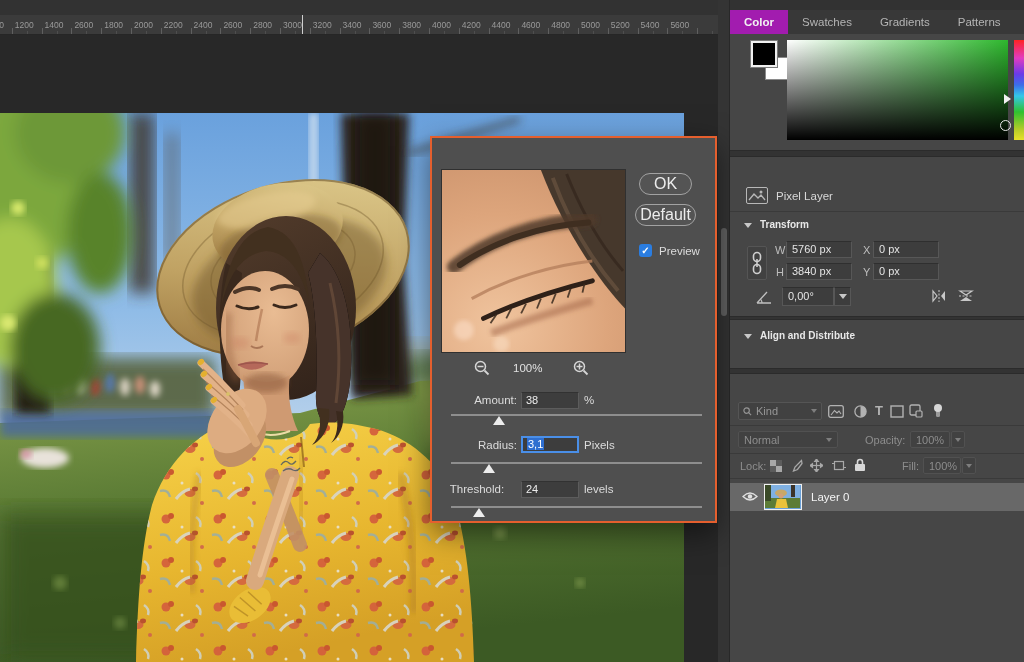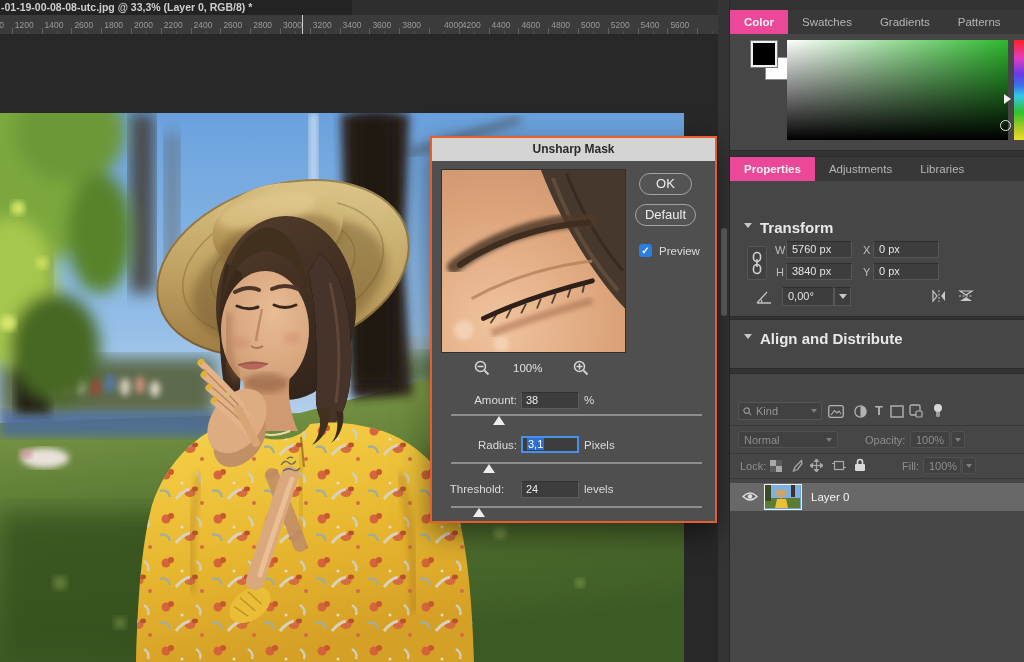--- a/index.html
+++ b/index.html
@@ -24,39 +24,39 @@
   .photo { position:absolute; left:0; top:78px; width:684px; height:549px; }
 
   
   .divider { position:absolute; left:718px; top:0; width:12px; height:662px; background:#343434; border-right:1px solid #282828; }
   .scroll-thumb { position:absolute; left:3px; top:228px; width:6px; height:88px; background:#626262; border-radius:3px; }
 
   
   .panels { position:absolute; left:730px; top:0; width:294px; height:662px; background:#464646; }
   .tabbar { position:absolute; left:0; width:294px; height:24px; background:#383838; display:flex; align-items:stretch; }
   .tab { padding:0 14px; font-size:11.5px; color:#b5b5b5; line-height:24px; cursor:default; }
-  .tab.active { background:#ec4899; color:#f2f2f2; font-weight:bold; }
+  .tab.active { background:#a21caf; color:#f2f2f2; font-weight:bold; }
   .panel-sep { position:absolute; left:0; width:294px; height:7px; background:#333333; border-top:1px solid #2b2b2b; border-bottom:1px solid #2b2b2b; }
 
   
   .color-top { position:absolute; left:0; top:0; width:294px; height:10px; background:#323232; }
   .swatch-fg { position:absolute; left:21px; top:41px; width:26px; height:26px; background:#000; border:2px solid #f0f0f0; outline:1px solid #7a7a7a; }
   .swatch-bg { position:absolute; left:35px; top:57px; width:23px; height:23px; background:#fff; border:1px solid #8a8a8a; }
   .color-field { position:absolute; left:57px; top:40px; width:221px; height:100px; }
   .color-cursor { position:absolute; left:213px; top:80px; width:11px; height:11px; border:1.5px solid #e8e8e8; border-radius:50%; }
   .hue-bar { position:absolute; left:284px; top:40px; width:10px; height:100px;
     background:linear-gradient(to bottom,#ff2323 0%,#e23cc0 18%,#6a3ae8 34%,#3b6ee8 45%,#34c8e8 56%,#2fc02f 72%,#b8cc28 90%,#e8e02a 100%); }
   .hue-pointer { position:absolute; left:274px; top:94px; width:0; height:0;
     border-top:5px solid transparent; border-bottom:5px solid transparent; border-left:7px solid #f2f2f2; }
 
   
   .row-pixel-layer { position:absolute; left:0; top:181px; width:294px; height:31px; border-bottom:1px solid #3a3a3a; }
   .pixel-layer-icon { position:absolute; left:16px; top:6px; width:22px; height:17px; border:1px solid #b8b8b8; border-radius:2px; }
   .pixel-layer-label { position:absolute; left:46px; top:9px; font-size:11.5px; color:#d8d8d8; }
-  .section-header { position:absolute; font-size:15px; font-weight:bold; color:#e8e8e8; }
+  .section-header { position:absolute; font-size:10px; font-weight:bold; color:#e8e8e8; }
   .chev { display:inline-block; width:0; height:0; border-left:4px solid transparent; border-right:4px solid transparent; border-top:5px solid #c8c8c8; vertical-align:middle; }
   .tfield { position:absolute; height:17px; background:#3d3d3d; border:1px solid #575757; border-top-color:#2f2f2f;
             font-size:11px; color:#e4e4e4; line-height:15px; padding-left:5px; }
   .tlabel { position:absolute; font-size:11px; color:#bdbdbd; }
   .link-box { position:absolute; left:17px; top:246px; width:20px; height:34px; background:#414141; border:1px solid #555; border-radius:2px; display:flex; align-items:center; justify-content:center; }
   .angle-chev-btn { position:absolute; width:17px; height:19px; background:#3d3d3d; border:1px solid #575757; border-top-color:#2f2f2f; display:flex; align-items:center; justify-content:center; }
 
   
   .lrow { position:absolute; left:0; width:294px; border-bottom:1px solid #3a3a3a; }
   .kind-select { position:absolute; left:8px; top:4px; width:84px; height:18px; background:#414141; border:1px solid #555; border-radius:2px;
@@ -69,44 +69,39 @@
   .layer-name { font-size:11.5px; color:#f4f4f4; margin-left:9px; }
   .ficon { display:inline-flex; align-items:center; justify-content:center; }
 
   
   .dialog { position:absolute; left:430px; top:136px; width:287px; height:387px; background:#4f4f4f;
             border:2px solid #e55f2e; box-shadow:0 10px 28px rgba(0,0,0,.5); }
   .dialog-title { position:absolute; left:0; top:0; width:283px; height:23px; background:#d4d4d4; color:#2b2b2b;
                   font-size:12px; font-weight:bold; text-align:center; line-height:23px; }
   .preview-box { position:absolute; left:9px; top:31px; width:185px; height:184px; border:1px solid #303030; }
   .dlg-btn { position:absolute; height:22px; border:1px solid #a2a2a2; border-radius:11px; background:rgba(255,255,255,0.03);
-             color:#ececec; font-size:13px; text-align:center; line-height:20px; }
+             color:#ececec; font-size:16px; text-align:center; line-height:20px; }
   .checkbox { position:absolute; width:13px; height:13px; background:#2a7de1; border-radius:3px; color:#fff; font-size:10px;
               line-height:13px; text-align:center; font-weight:bold; }
   .dlg-label { position:absolute; font-size:11.5px; color:#dcdcdc; }
   .dlg-field { position:absolute; width:58px; height:17px; background:#3d3d3d; border:1px solid #5c5c5c; border-top-color:#323232;
                font-size:11px; color:#ececec; line-height:15px; padding-left:4px; }
   .dlg-field.focused { border:2px solid #4a8fe8; line-height:13px; }
   .dlg-field .sel { background:#2f6fd0; color:#fff; padding:0 1px; }
   .ps-slider { position:absolute; left:19px; width:251px; height:12px; }
   .ps-slider .track { position:absolute; left:0; right:0; top:0; height:2px; background:#8e8e8e; }
   .ps-slider .thumb { position:absolute; top:2px; width:0; height:0; transform:translateX(-50%);
                       border-left:6px solid transparent; border-right:6px solid transparent; border-bottom:9px solid #ededed; }
   .zoom-label { position:absolute; font-size:11.5px; color:#e0e0e0; }
 </style>
 </head>
 <body>
 
 <div id="root">
 
-  <div class="titlebar">
-    <div class="doc-tab">
-      <span>-01-19-00-08-08-utc.jpg @ 33,3% (Layer 0, RGB/8) *</span>
-    </div>
-  </div>
 
   <div class="ruler" id="ruler">
       <div class="tick-label" style="left: -15px;">1000</div>
       <div class="tick" style="left: 11.8px;"></div>
       <div class="tick-mid" style="left: 26.7px;"></div>
       <div class="tick-label" style="left: 14.8px;">1200</div>
       <div class="tick" style="left: 41.6px;"></div>
       <div class="tick-mid" style="left: 56.5px;"></div>
       <div class="tick-label" style="left: 44.6px;">1400</div>
       <div class="tick" style="left: 71.4px;"></div>
@@ -140,21 +135,21 @@
       <div class="tick-mid" style="left: 354.5px;"></div>
       <div class="tick-label" style="left: 342.6px;">3400</div>
       <div class="tick" style="left: 369.4px;"></div>
       <div class="tick-mid" style="left: 384.3px;"></div>
       <div class="tick-label" style="left: 372.4px; text-align: right;">3600</div>
       <div class="tick" style="left: 399.2px;"></div>
       <div class="tick-mid" style="left: 414.1px;"></div>
       <div class="tick-label" style="left: 402.2px;">3800</div>
       <div class="tick" style="left: 429px;"></div>
       <div class="tick-mid" style="left: 443.9px;"></div>
-      <div class="tick-label" style="left: 432px; margin-left: 12px;">4000</div>
+      <div class="tick-label" style="left: 432px;">4000</div>
       <div class="tick" style="left: 458.8px;"></div>
       <div class="tick-mid" style="left: 473.7px;"></div>
       <div class="tick-label" style="left: 461.8px;">4200</div>
       <div class="tick" style="left: 488.6px;"></div>
       <div class="tick-mid" style="left: 503.5px;"></div>
       <div class="tick-label" style="left: 491.6px;">4400</div>
       <div class="tick" style="left: 518.4px;"></div>
       <div class="tick-mid" style="left: 533.3px;"></div>
       <div class="tick-label" style="left: 521.4px;">4600</div>
       <div class="tick" style="left: 548.2px;"></div>
@@ -376,21 +371,20 @@
         <path d="M336,298 C339,312 337,324 331,330 C339,325 345,312 343,299 Z" fill="#3a291d"></path>
       </g>
     </svg>
   </div>
 
   <div class="divider">
     <div class="scroll-thumb"></div>
   </div>
 
   <div class="dialog">
-    <div class="dialog-title">Unsharp Mask</div>
 
     <div class="preview-box">
       <svg width="183" height="182" viewBox="0 0 185 184" preserveAspectRatio="none">
         <defs>
           <radialGradient id="pskin" cx="0.3" cy="0.85" r="1.1">
             <stop offset="0" stop-color="#f0c49e"></stop>
               <stop offset="0.55" stop-color="#dda57c"></stop>
               <stop offset="1" stop-color="#c9906a"></stop>
           </radialGradient>
           <filter id="pb2">
@@ -480,24 +474,28 @@
     <div class="swatch-bg"></div>
     <div class="swatch-fg"></div>
     <div class="color-field" id="colorField" style="background: linear-gradient(to top, rgb(0, 0, 0), rgba(0, 0, 0, 0)), linear-gradient(to right, rgb(255, 255, 255), rgb(46, 184, 46));">
       <div class="color-cursor"></div>
     </div>
     <div class="hue-bar"></div>
     <div class="hue-pointer"></div>
 
     <div class="panel-sep" style="top:150px;"></div>
 
-    <div class="tabbar" style="top:157px;">
-      <div class="tab active">Properties</div>
-      <div class="tab">Adjustments</div>
-      <div class="tab">Libraries</div>
+    <div class="row-pixel-layer">
+      <div class="pixel-layer-icon">
+        <svg width="20" height="15" viewBox="0 0 20 15">
+            <path d="M2,12 L7,6 L11,10 L14,7 L18,12" stroke="#b8b8b8" stroke-width="1.3" fill="none"></path>
+            <circle cx="14" cy="4" r="1.5" fill="#b8b8b8"></circle>
+          </svg>
+      </div>
+      <div class="pixel-layer-label">Pixel Layer</div>
     </div>
 
     <div class="section-header" style="left:30px; top:219px;">
       <span class="chev" style="position:absolute; left:-16px; top:4px;"></span>
       <span>Transform</span>
     </div>
     <div class="link-box">
       <svg width="12" height="24" viewBox="0 0 12 24">
           <rect x="2.5" y="1.5" width="7" height="9" rx="3.5" fill="none" stroke="#cfcfcf" stroke-width="1.6"></rect>
           <rect x="2.5" y="13.5" width="7" height="9" rx="3.5" fill="none" stroke="#cfcfcf" stroke-width="1.6"></rect>

